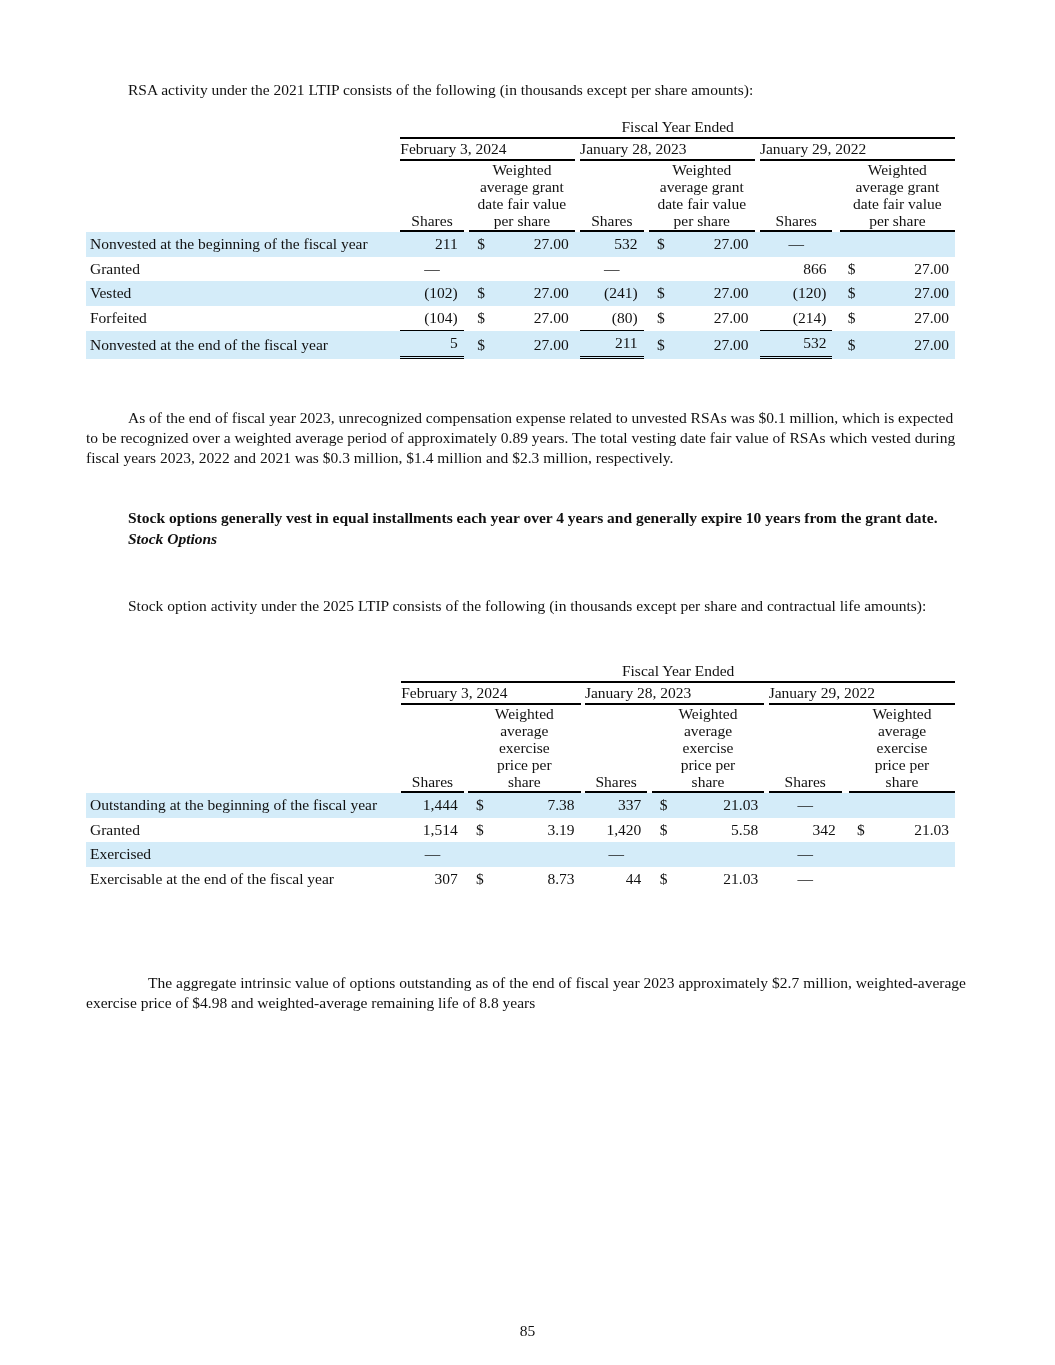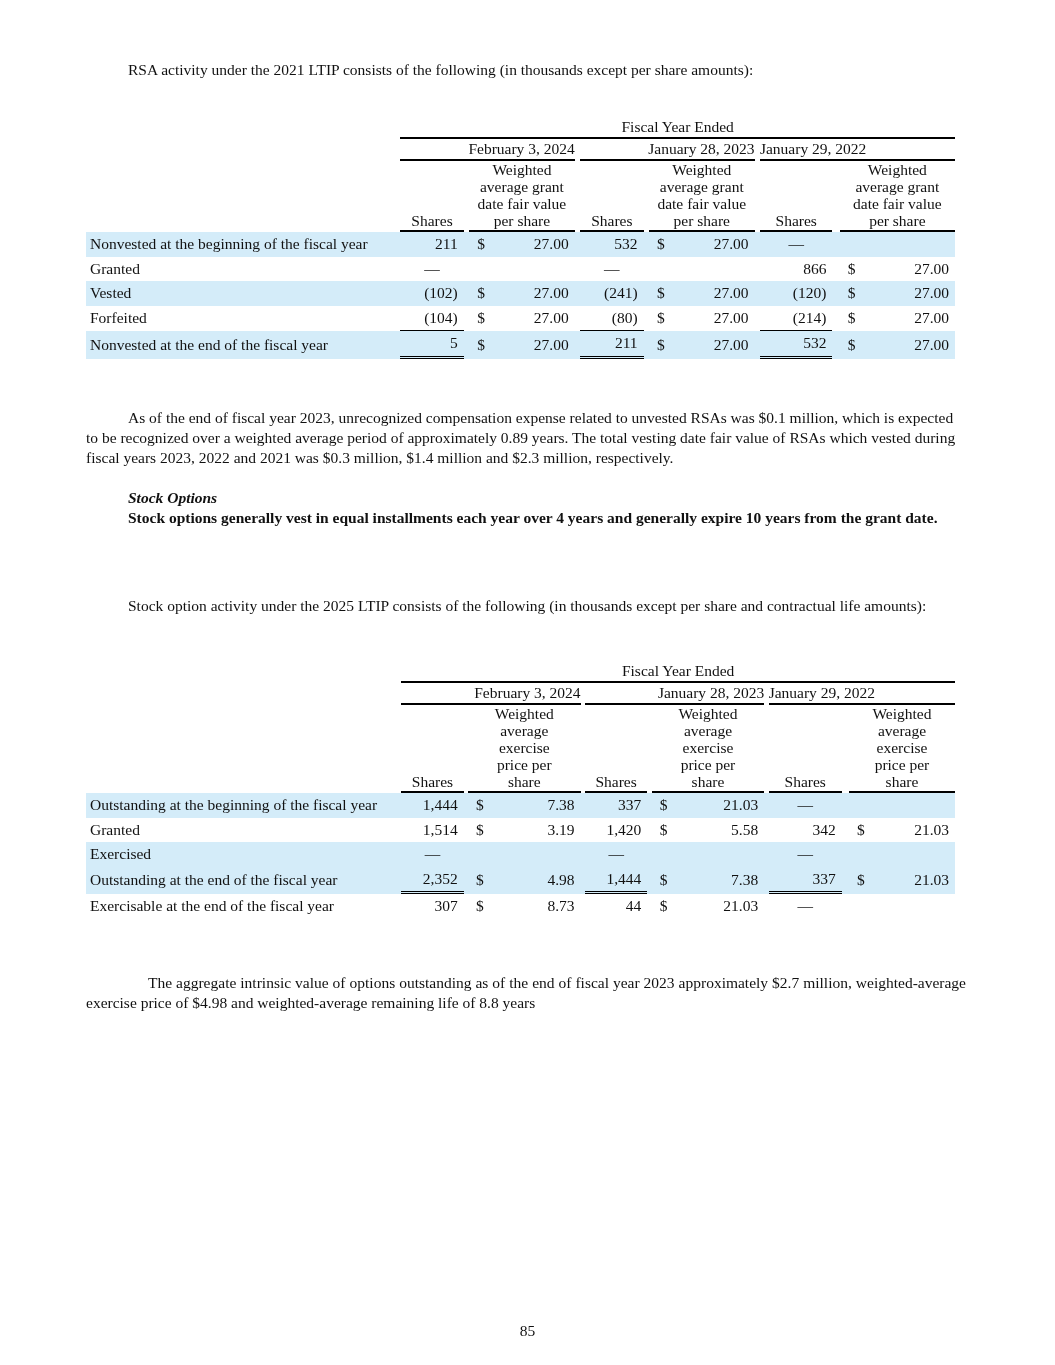--- a/index.html
+++ b/index.html
@@ -20,31 +20,31 @@
   table.fin td, table.fin th { padding: 0; line-height: 20px; white-space: nowrap; }
   table.fin th { font-weight: normal; }
   .row td { height: 24.5px; }
   .shaded td { background: #d4ecf9; }
   .lbl { padding-left: 4px !important; text-align: left; }
   .num { text-align: right; padding-right: 6px !important; }
   .cur { text-align: left; padding-left: 8px !important; }
   .val { text-align: right; padding-right: 6px !important; }
   .gap { width: 6px; }
   .fy-head { text-align: center; border-bottom: 2px solid #000; }
-  .per-head { text-align: right; border-bottom: 2px solid #000; }
+  .per-head { text-align: left; border-bottom: 2px solid #000; }
   .col-head { vertical-align: bottom; line-height: 17px !important; border-bottom: 2px solid #000; padding-bottom: 1px !important; }
   .u1 { border-bottom: 1px solid #000; }
   .u2 { border-bottom: 3px double #000; }
   .dash { text-align: center; }
   .page-num { position: absolute; top: 1322px; left: 0; width: 1055px; text-align: center; }
 </style>
 </head>
 <body>
 
-<p class="para indent" style="top:60px;">RSA activity under the 2021 LTIP consists of the following (in thousands except per share amounts):</p>
+<p class="para indent" style="top:80px;">RSA activity under the 2021 LTIP consists of the following (in thousands except per share amounts):</p>
 
 <table class="fin" style="left:86px; top:117px; width:869px;">
   <colgroup>
     <col style="width:318px">
       <col style="width:66px">
       <col class="gap">
       <col style="width:22px">
       <col style="width:88px">
       <col class="gap">
     <col style="width:66px">
@@ -168,21 +168,21 @@
     <td class="num u2">532</td>
         <td></td>
     <td class="cur">$</td>
     <td class="val">27.00</td>
   </tr>
 </tbody>
   </table>
 
 <p class="para indent" style="top:408px;">As of the end of fiscal year 2023, unrecognized compensation expense related to unvested RSAs was $0.1 million, which is expected to be recognized over a weighted average period of approximately 0.89 years. The total vesting date fair value of RSAs which vested during fiscal years 2023, 2022 and 2021 was $0.3 million, $1.4 million and $2.3 million, respectively.</p>
 
-<p class="para indent heading" style="top:488px;">Stock Options</p>
+<p class="para indent heading" style="top:529px;">Stock Options</p>
 
 <p class="para indent" style="top:508px;font-weight:bold;">Stock options generally vest in equal installments each year over 4 years and generally expire 10 years from the grant date.</p>
 
 <p class="para indent" style="top:596px;">Stock option activity under the 2025 LTIP consists of the following (in thousands except per share and contractual life amounts):</p>
 
 <table class="fin" style="left:86px; top:661px; width:869px;">
   <colgroup>
     <col style="width:324px">
       <col style="width:70px">
       <col class="gap">
@@ -271,37 +271,20 @@
     <td class="dash">—</td>
         <td></td>
     <td class="cur"></td>
     <td class="val"></td>
         <td></td>
     <td class="dash">—</td>
         <td></td>
     <td class="cur"></td>
     <td class="val"></td>
   </tr>
-  <tr class="row shaded">
-    <td class="lbl">Outstanding at the end of the fiscal year</td>
-    <td class="num u2">2,352</td>
-        <td></td>
-    <td class="cur">$</td>
-    <td class="val">4.98</td>
-        <td></td>
-    <td class="num u2">1,444</td>
-        <td></td>
-    <td class="cur">$</td>
-    <td class="val">7.38</td>
-        <td></td>
-    <td class="num u2">337</td>
-        <td></td>
-    <td class="cur">$</td>
-    <td class="val">21.03</td>
-  </tr>
   <tr class="row">
     <td class="lbl">Exercisable at the end of the fiscal year</td>
     <td class="num">307</td>
         <td></td>
     <td class="cur">$</td>
     <td class="val">8.73</td>
         <td></td>
     <td class="num">44</td>
         <td></td>
     <td class="cur">$</td>

